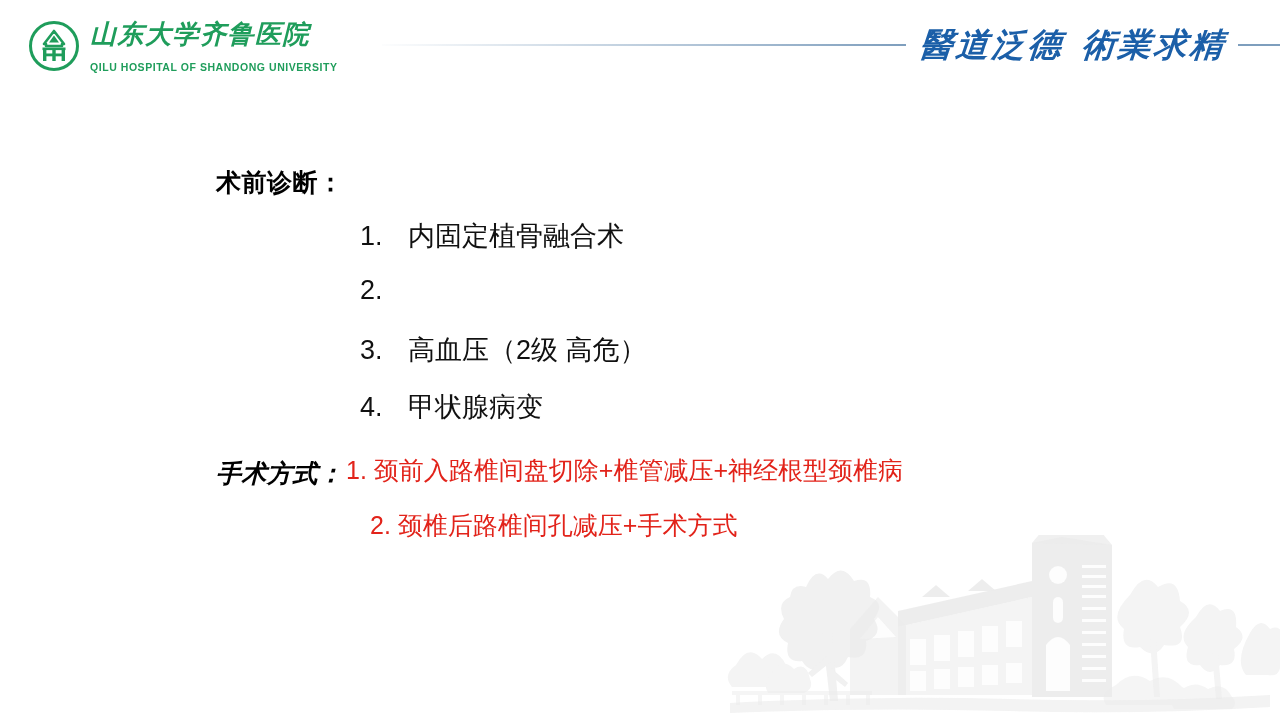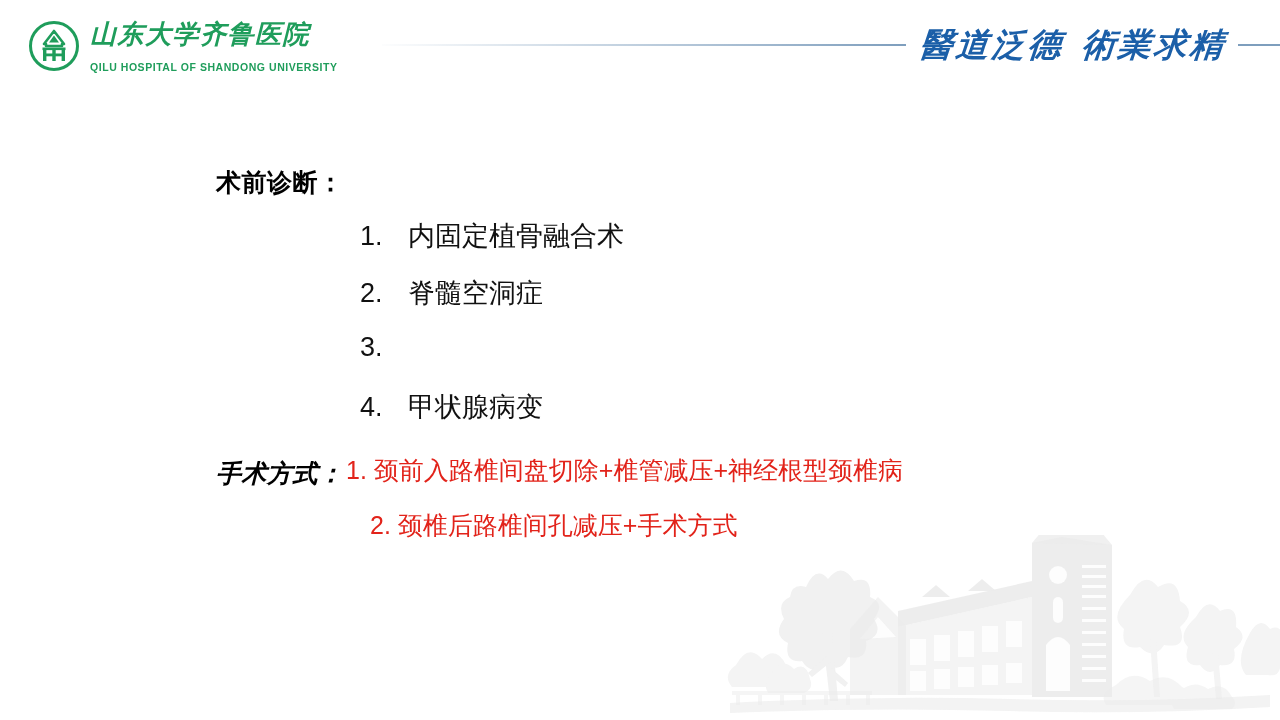--- a/index.html
+++ b/index.html
@@ -227,24 +227,24 @@
 
     <div class="section-label" id="dx-label">术前诊断：</div>
 
     <ul id="dx-list">
       <li>
         <span class="dx-num">1.</span>
         <span class="dx-text">内固定植骨融合术</span>
       </li>
       <li>
         <span class="dx-num">2.</span>
-        <span class="dx-text">脊髓空洞症</span>
       </li>
       <li>
         <span class="dx-num">3.</span>
+        <span class="dx-text">高血压（2级 高危）</span>
       </li>
       <li>
         <span class="dx-num">4.</span>
         <span class="dx-text">甲状腺病变</span>
       </li>
     </ul>
 
     <div class="section-label" id="sx-label">手术方式：</div>
 
     <ul id="sx-list">

